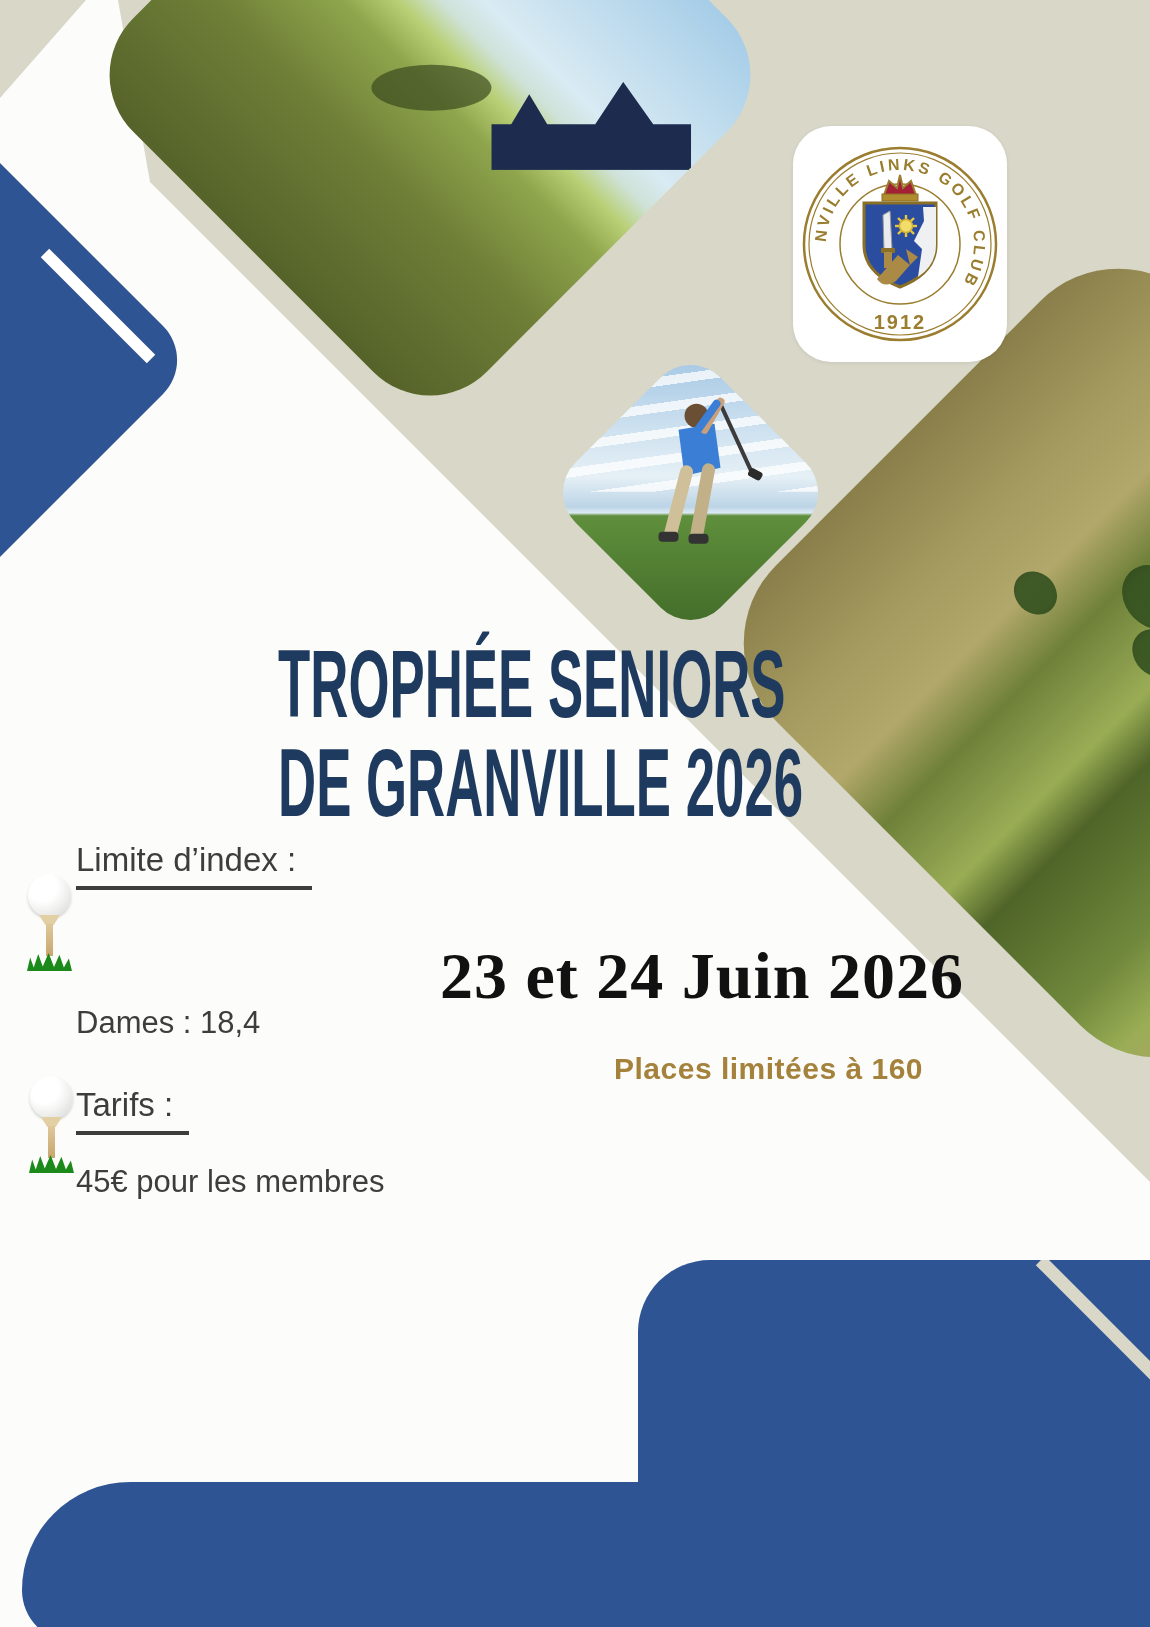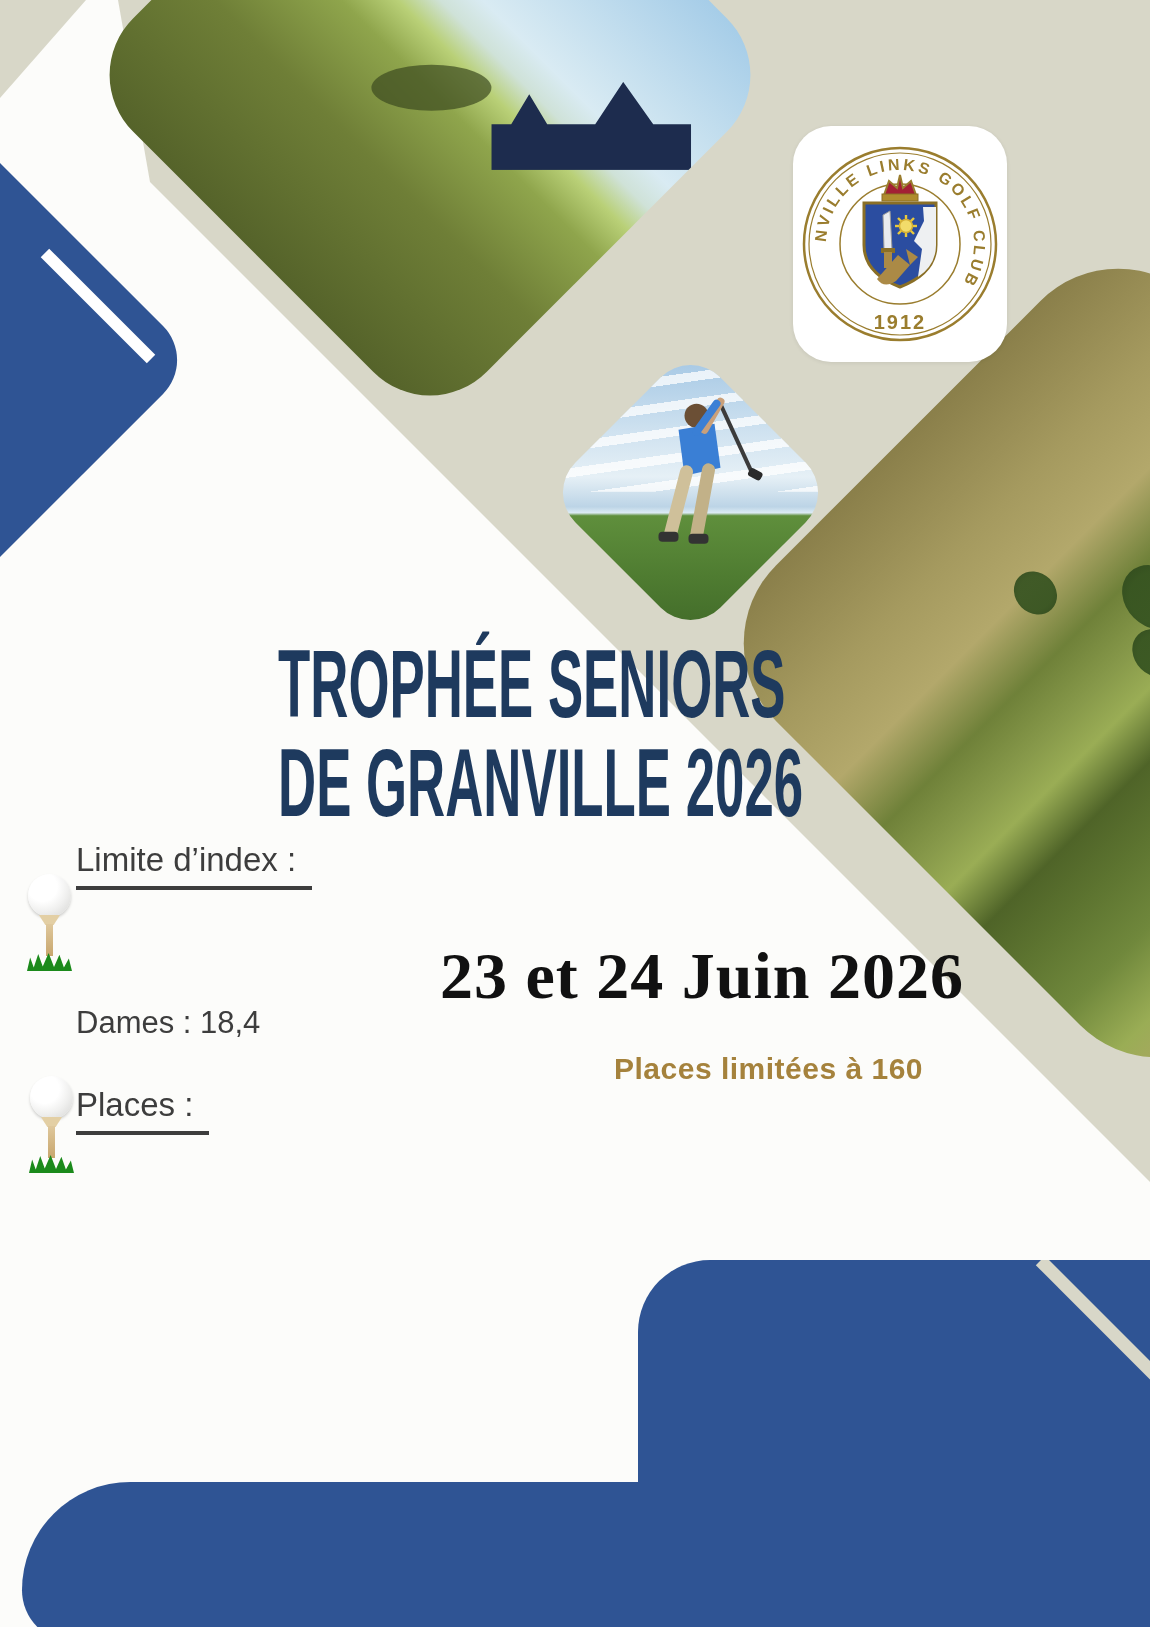--- a/index.html
+++ b/index.html
@@ -181,21 +181,22 @@
   </div>
   <div class="golf-icon gi-2">
     <div class="g-ball"></div>
     <div class="g-cup"></div>
     <div class="g-stem"></div>
     <div class="g-grass"></div>
   </div>
 
   <div class="detail heading d-limite">Limite d’index :</div>
   <div class="detail d-dames">Dames : 18,4</div>
-  <div class="detail heading d-tarifs">Places :</div>
+  <div class="detail heading d-tarifs">Tarifs :</div>
+  <div class="detail d-t45">45€ pour les membres</div>
 
   <div class="event-date">23 et 24 Juin 2026</div>
   <div class="places-note">Places limitées à 160</div>
 
   <div class="navy-pill"></div>
   <div class="navy-block">
     <div class="block-dash"></div>
   </div>
 
 </div>

